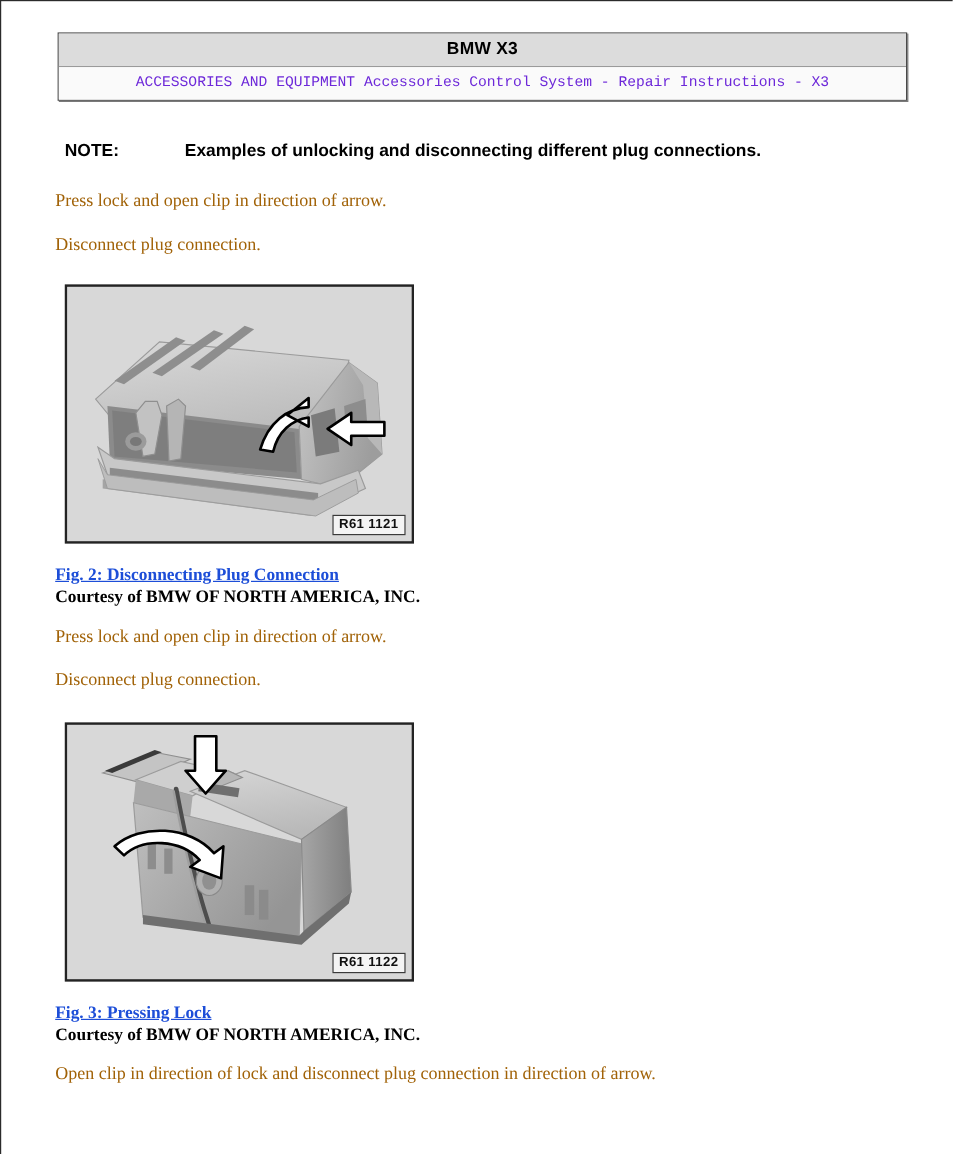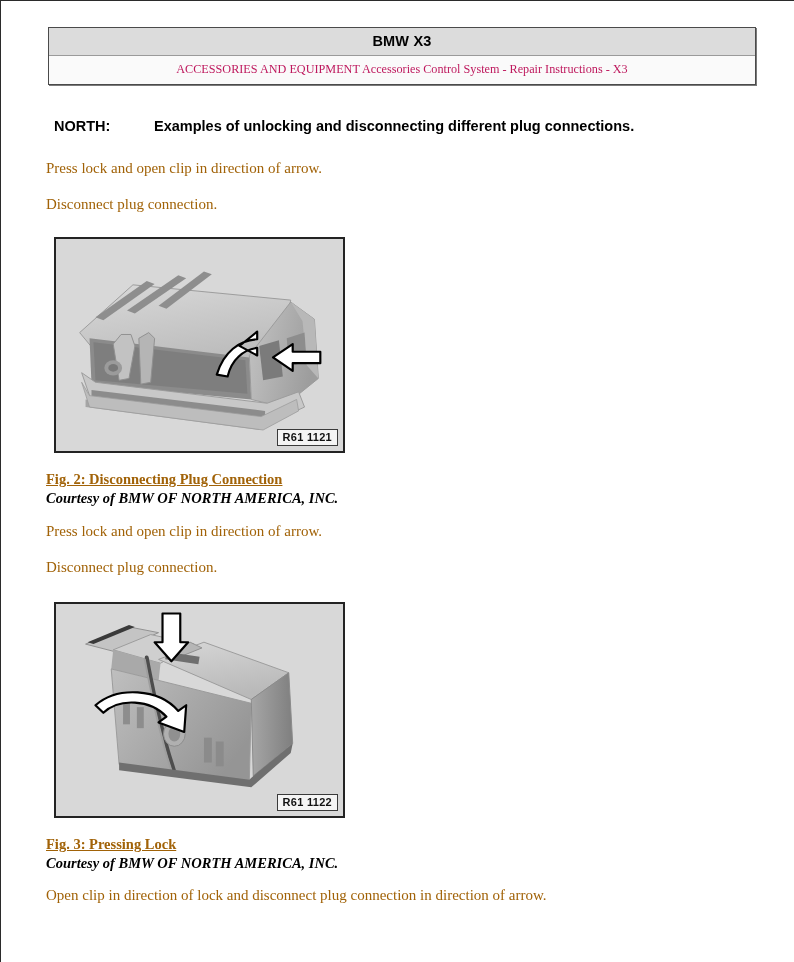--- a/index.html
+++ b/index.html
@@ -59,24 +59,24 @@
     font-size: 14.5px;
     color: #000000;
     letter-spacing: 0.2px;
   }
   .doc-header .hdr-sub-row {
     background: #fafafa;
     text-align: center;
     padding: 6px 4px 7px 4px;
   }
   .doc-header .hdr-sub-row .cell {
-    font-family: Liberation Serif, serif;
+    font-family: Liberation Mono, monospace;
     font-weight: normal;
     font-size: 12.2px;
-    color: #be185d;
+    color: #6d28d9;
   }
 
   
   .note-line {
     position: absolute;
     left: 54px;
     top: 110px;
     width: 700px;
     font-family: "Liberation Sans", "DejaVu Sans", sans-serif;
     font-weight: bold;
@@ -144,55 +144,54 @@
     left: 46px;
     width: 620px;
   }
   .cap1 { top: 462px; }
   .cap2 { top: 827px; }
 
   .caption-title {
     font-family: "Liberation Serif", "DejaVu Serif", serif;
     font-weight: bold;
     font-size: 14.5px;
-    color: #a16207;
+    color: #1d4ed8;
     text-decoration: underline;
     display: inline-block;
     line-height: 1.25;
   }
   .caption-courtesy {
     font-family: "Liberation Serif", "DejaVu Serif", serif;
     font-weight: bold;
     font-size: 14.5px;
     color: #000;
     line-height: 1.25;
     display: block;
     margin-top: 1px;
-    font-style: italic;
   }
 </style>
 </head>
 <body>
 
 <div class="page-border-left"></div>
 <div class="page-border-top"></div>
 
 <div class="content">
 
   <div class="doc-header">
     <div class="hdr-title-row">
       <div class="cell">BMW X3</div>
     </div>
     <div class="hdr-sub-row">
       <div class="cell">ACCESSORIES AND EQUIPMENT Accessories Control System - Repair Instructions - X3</div>
     </div>
   </div>
 
   <div class="note-line">
-    <span class="note-label">NORTH:</span><span class="note-text">Examples of unlocking and disconnecting different plug connections.</span>
+    <span class="note-label">NOTE:</span><span class="note-text">Examples of unlocking and disconnecting different plug connections.</span>
   </div>
 
   <div class="para p-press-1">Press lock and open clip in direction of arrow.</div>
   <div class="para p-disc-1">Disconnect plug connection.</div>
 
   <div class="figure-box fig1">
     <svg class="fig-svg" viewBox="0 0 291 222" preserveAspectRatio="none">
       <defs>
         <linearGradient id="topA" x1="0" y1="0" x2="0.4" y2="1">
           <stop offset="0%" stop-color="#d9d9d9"></stop>

